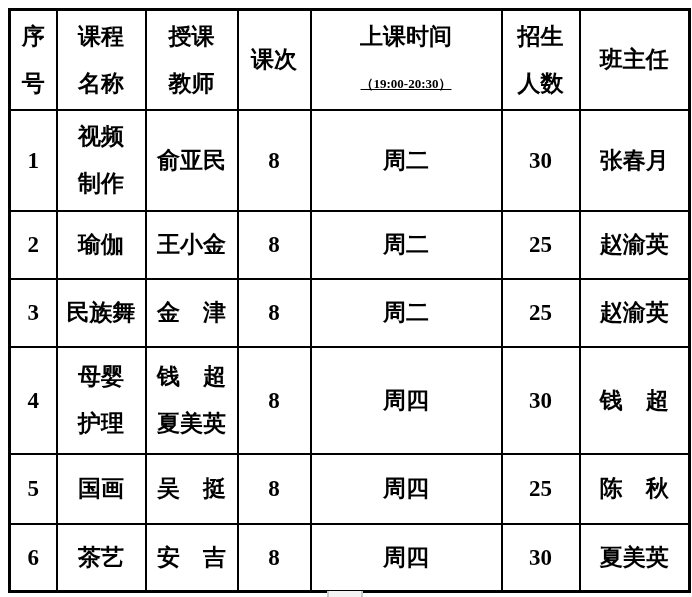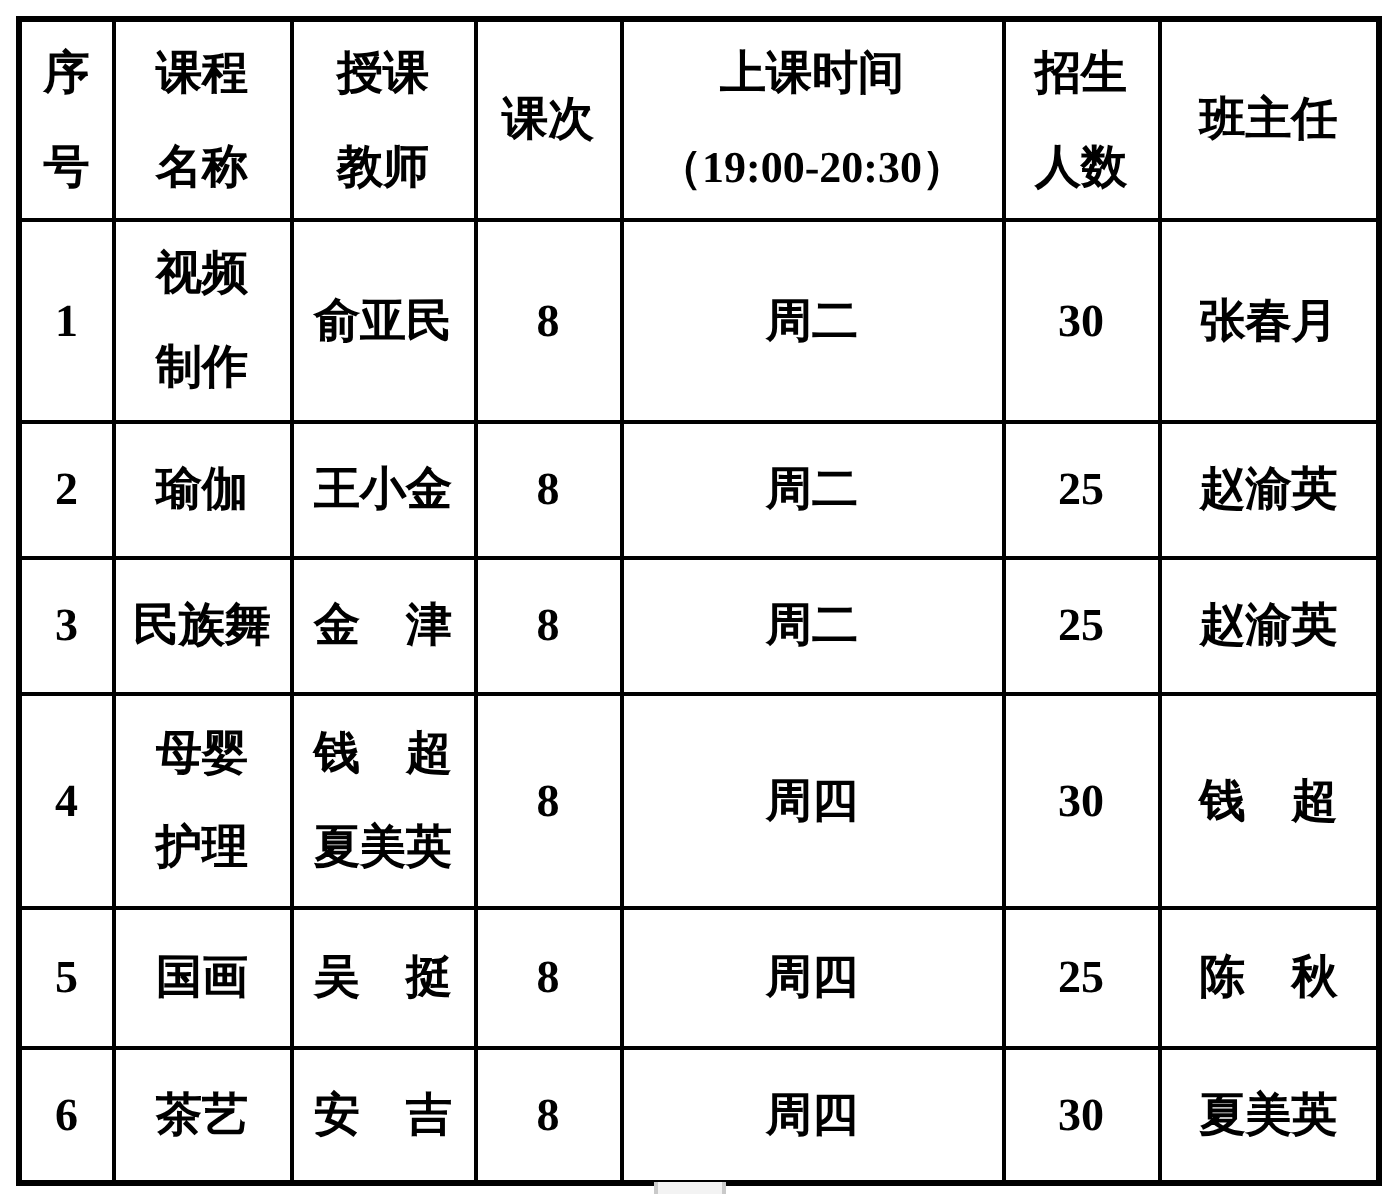--- a/index.html
+++ b/index.html
@@ -39,21 +39,22 @@
     font-size: 23px;
     color: #000000;
     overflow: hidden;
   }
   .line {
     display: block;
     line-height: 47px;
     white-space: nowrap;
   }
   .time-line2 {
-    font-size: 22px;
+    font-size: 13px;
+    text-decoration: underline;
   }
   thead tr            { height: 100px; }
   tbody tr:nth-child(1) { height: 101px; }
   tbody tr:nth-child(2) { height: 68px; }
   tbody tr:nth-child(3) { height: 68px; }
   tbody tr:nth-child(4) { height: 107px; }
   tbody tr:nth-child(5) { height: 70px; }
   tbody tr:nth-child(6) { height: 68px; }
 
   .bottom-fragment {

